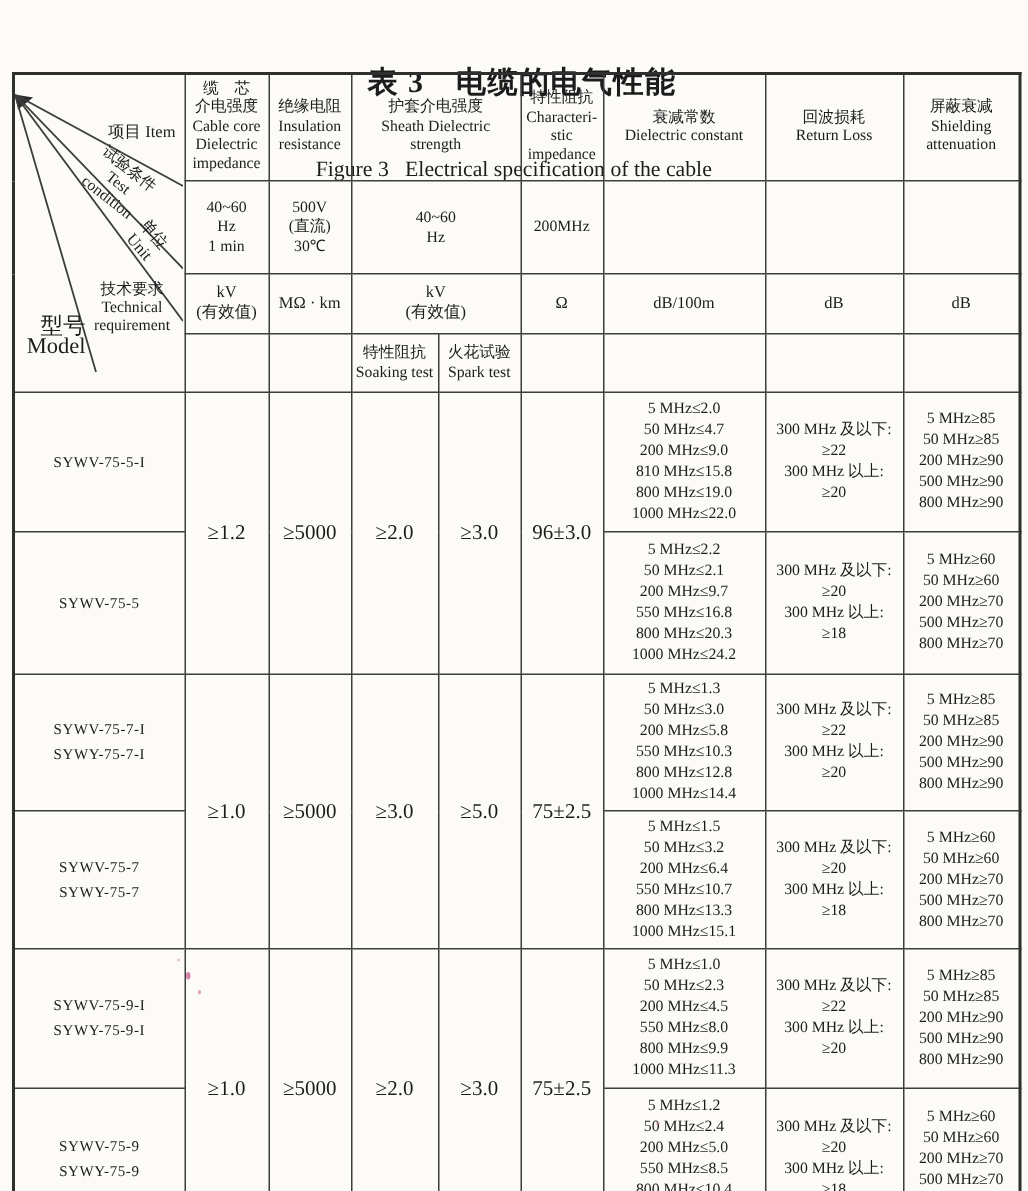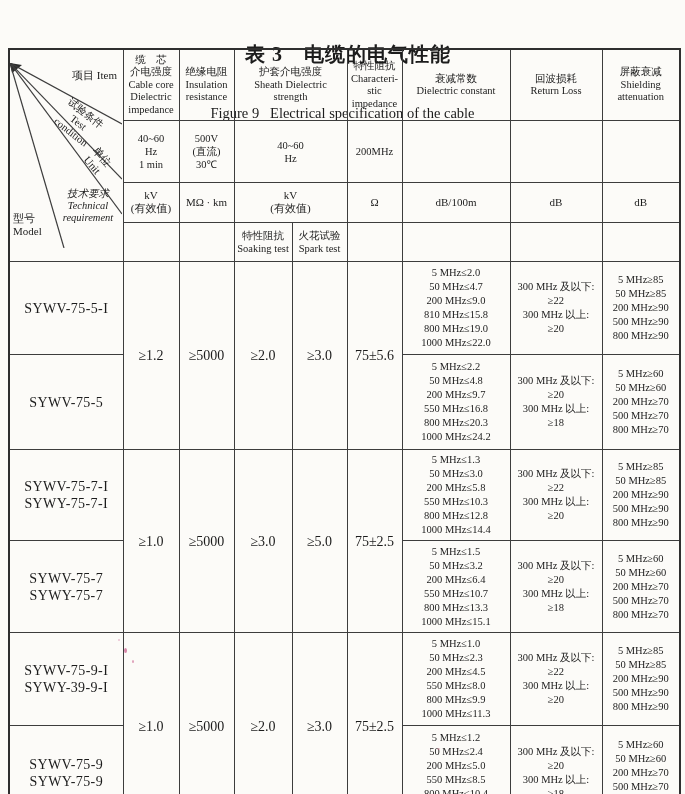--- a/index.html
+++ b/index.html
@@ -20,48 +20,48 @@
     border:1px solid #3d3d3d;text-align:center;vertical-align:middle;
     white-space:pre-line;padding:0 1px;font-size:10.5px;line-height:13px;
     overflow:hidden;
   }
   tr.hr1{height:62px} tr.hr2{height:55px} tr.hr3{height:35px} tr.hr4{height:35px}
   tr.dr1{height:93px} tr.dr2{height:95px} tr.dr3{height:91px}
   tr.dr4{height:92px} tr.dr5{height:93px} tr.dr6{height:95px}
 
   td.hdr{font-size:10.5px;line-height:12.5px;}
   td.unit{font-size:11px;}
-  td.model{font-size:14px;line-height:17px;letter-spacing:.4px;}
+  td.model{font-size:10px;line-height:17px;letter-spacing:.4px;}
   td.num{font-size:14px;margin-left:40px;}
   td.list{font-size:10.5px;line-height:14px;}
 
   td.corner{padding:0;vertical-align:top;}
   .corner-wrap{position:relative;width:112px;height:185px;}
   .corner-wrap svg{position:absolute;left:0;top:0;}
   .lbl{position:absolute;white-space:pre-line;}
-  .lbl-item{top:6px;right:5px;font-size:11px;}
+  .lbl-item{top:19px;right:5px;font-size:11px;}
   .lbl-tc{left:68px;top:60px;transform:translate(-50%,-50%) rotate(38deg);
           font-size:10.5px;line-height:12px;text-align:center;}
   .lbl-unit{left:87px;top:98px;transform:translate(-50%,-50%) rotate(49deg);
           font-size:11px;}
   .lbl-tech{left:45px;top:125px;width:66px;text-align:center;
-          font-size:10.5px;line-height:12px;font-style:italic;}
-  .lbl-model{left:3px;top:149px;width:44px;text-align:left;
-          font-size:11px;line-height:13px;}
+          font-size:10.5px;line-height:12px;}
+  .lbl-model{left:3px;top:149px;width:44px;text-align:right;
+          font-size:15px;line-height:13px;}
 
   .speck{position:absolute;border-radius:50%;}
 </style>
 </head>
 <body>
 
 <div class="page">
 
   <div class="titles">
     <div class="t-zh">表 3　电缆的电气性能</div>
-    <div class="t-en">Figure 9   Electrical specification of the cable</div>
+    <div class="t-en">Figure 3   Electrical specification of the cable</div>
   </div>
 
   <table class="spec">
     <colgroup>
       <col style="width:114px">
         <col style="width:56px">
         <col style="width:55px">
       <col style="width:58px">
         <col style="width:55px">
         <col style="width:55px">
@@ -155,41 +155,41 @@
       <td></td>
       <td></td>
     </tr>
 
     <tr class="dr1">
       <td class="model">SYWV-75-5-I</td>
       <td class="num" rowspan="2">≥1.2</td>
       <td class="num" rowspan="2">≥5000</td>
       <td class="num" rowspan="2">≥2.0</td>
       <td class="num" rowspan="2">≥3.0</td>
-      <td class="num" rowspan="2">75±5.6</td>
+      <td class="num" rowspan="2">96±3.0</td>
       <td class="list">5 MHz≤2.0
 50 MHz≤4.7
 200 MHz≤9.0
 810 MHz≤15.8
 800 MHz≤19.0
 1000 MHz≤22.0</td>
       <td class="list">300 MHz 及以下:
 ≥22
 300 MHz 以上:
 ≥20</td>
       <td class="list">5 MHz≥85
 50 MHz≥85
 200 MHz≥90
 500 MHz≥90
 800 MHz≥90</td>
     </tr>
     <tr class="dr2">
       <td class="model">SYWV-75-5</td>
       <td class="list">5 MHz≤2.2
-50 MHz≤4.8
+50 MHz≤2.1
 200 MHz≤9.7
 550 MHz≤16.8
 800 MHz≤20.3
 1000 MHz≤24.2</td>
       <td class="list">300 MHz 及以下:
 ≥20
 300 MHz 以上:
 ≥18</td>
       <td class="list">5 MHz≥60
 50 MHz≥60
@@ -237,21 +237,21 @@
 ≥18</td>
       <td class="list">5 MHz≥60
 50 MHz≥60
 200 MHz≥70
 500 MHz≥70
 800 MHz≥70</td>
     </tr>
 
     <tr class="dr5">
       <td class="model">SYWV-75-9-I
-SYWY-39-9-I</td>
+SYWY-75-9-I</td>
       <td class="num" rowspan="2">≥1.0</td>
       <td class="num" rowspan="2">≥5000</td>
       <td class="num" rowspan="2">≥2.0</td>
       <td class="num" rowspan="2">≥3.0</td>
       <td class="num" rowspan="2">75±2.5</td>
       <td class="list">5 MHz≤1.0
 50 MHz≤2.3
 200 MHz≤4.5
 550 MHz≤8.0
 800 MHz≤9.9

